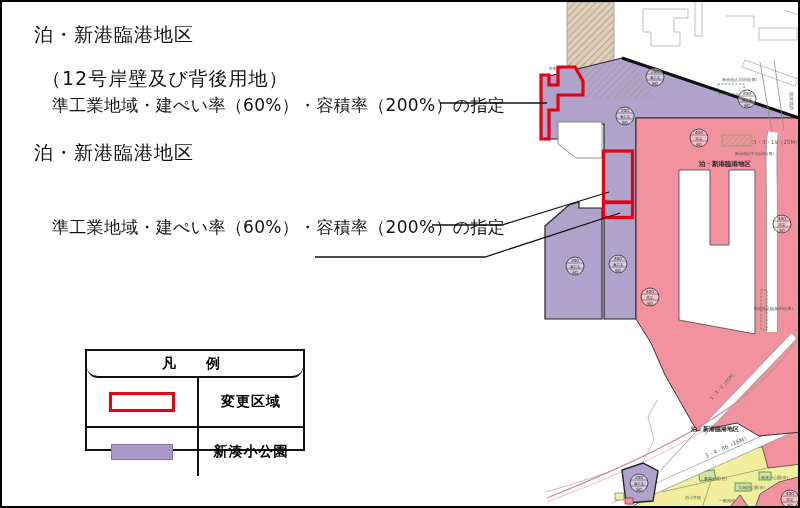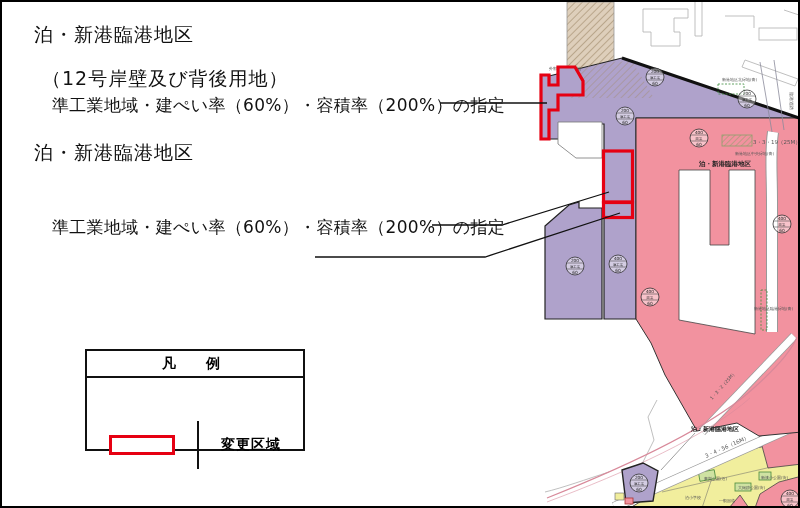--- a/index.html
+++ b/index.html
@@ -12,22 +12,22 @@
   }
   svg{position:absolute;left:0;top:0;}
   .f-purple{fill:var(--c-purple);} .f-pink{fill:var(--c-pink);}
   .f-yellow{fill:var(--c-yellow);} .f-park{fill:var(--c-park);}
   .txt{position:absolute;color:#111;white-space:nowrap;}
   .title{font-size:19px;letter-spacing:1px;font-weight:500;}
   .note{font-size:17px;letter-spacing:.3px;text-align:right;}
   .legend{position:absolute;left:83px;top:347px;width:220px;height:102px;
     border:2.5px solid #111;box-sizing:border-box;background:#fff;}
   .legend-header{height:25px;border-bottom:2px solid #111;display:flex;
-    align-items:center;justify-content:center;font-weight:bold;font-size:14px;letter-spacing:8px;}
-  .legend-row{display:flex;height:48px;margin-top:43px;}
+    align-items:center;justify-content:center;font-weight:bold;font-size:14px;letter-spacing:8px;border-radius:11px;}
+  .legend-row{display:flex;height:48px;}
   .legend-row + .legend-row{border-top:2px solid #111;}
   .legend-swatch-cell{width:110px;border-right:2px solid #111;display:flex;
     align-items:center;justify-content:center;}
   .legend-label-cell{flex:1;display:flex;align-items:center;justify-content:center;
     font-weight:bold;font-size:14px;letter-spacing:1px;}
   .swatch-red{width:60px;height:14px;background:#fff;border:3px solid var(--c-red);}
   .swatch-purple{width:62px;height:16px;background:#a996c5;border:1px solid #887aa8;box-sizing:border-box;}
   text{font-family:"DejaVu Sans","Liberation Sans",sans-serif;}
   .map-lbl{fill:#222;font-weight:bold;}
   .small-lbl{fill:#555;}

